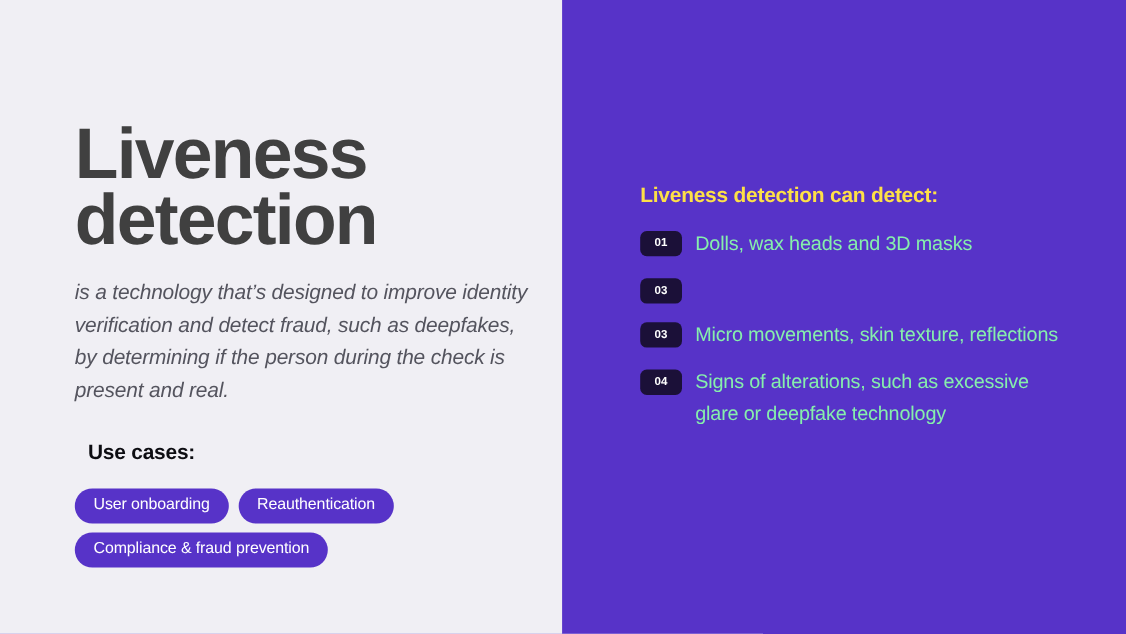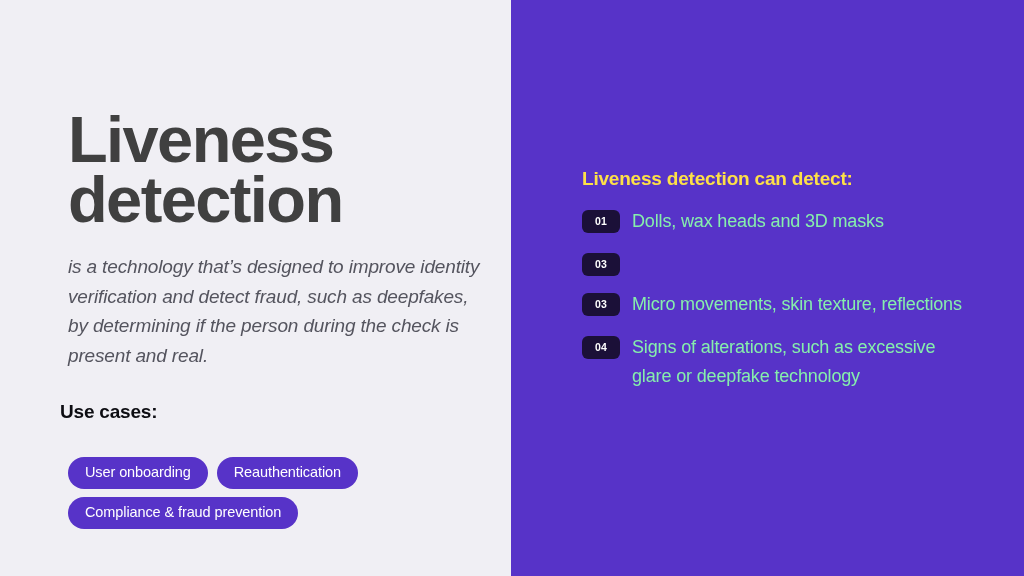--- a/index.html
+++ b/index.html
@@ -48,33 +48,33 @@
     margin: 0;
     font-size: 19px;
     line-height: 29.5px;
     font-weight: 400;
     letter-spacing: -0.15px;
     color: #54545e;
     font-style: italic;
   }
   .use-cases-heading {
     position: absolute;
-    left: 60px;
+    left: 80px;
     top: 399px;
     margin: 0;
     font-size: 19px;
     line-height: 26px;
     font-weight: 700;
     letter-spacing: -0.2px;
     color: #0d0d12;
   }
   .pill-row {
     position: absolute;
     left: 68px;
-    top: 457px;
+    top: 444px;
     width: 400px;
     display: flex;
     flex-wrap: wrap;
     gap: 8px 9px;
   }
   .pill {
     background: #5733c8;
     color: #ffffff;
     border-radius: 999px;
     padding: 7px 17px 8px 17px;

